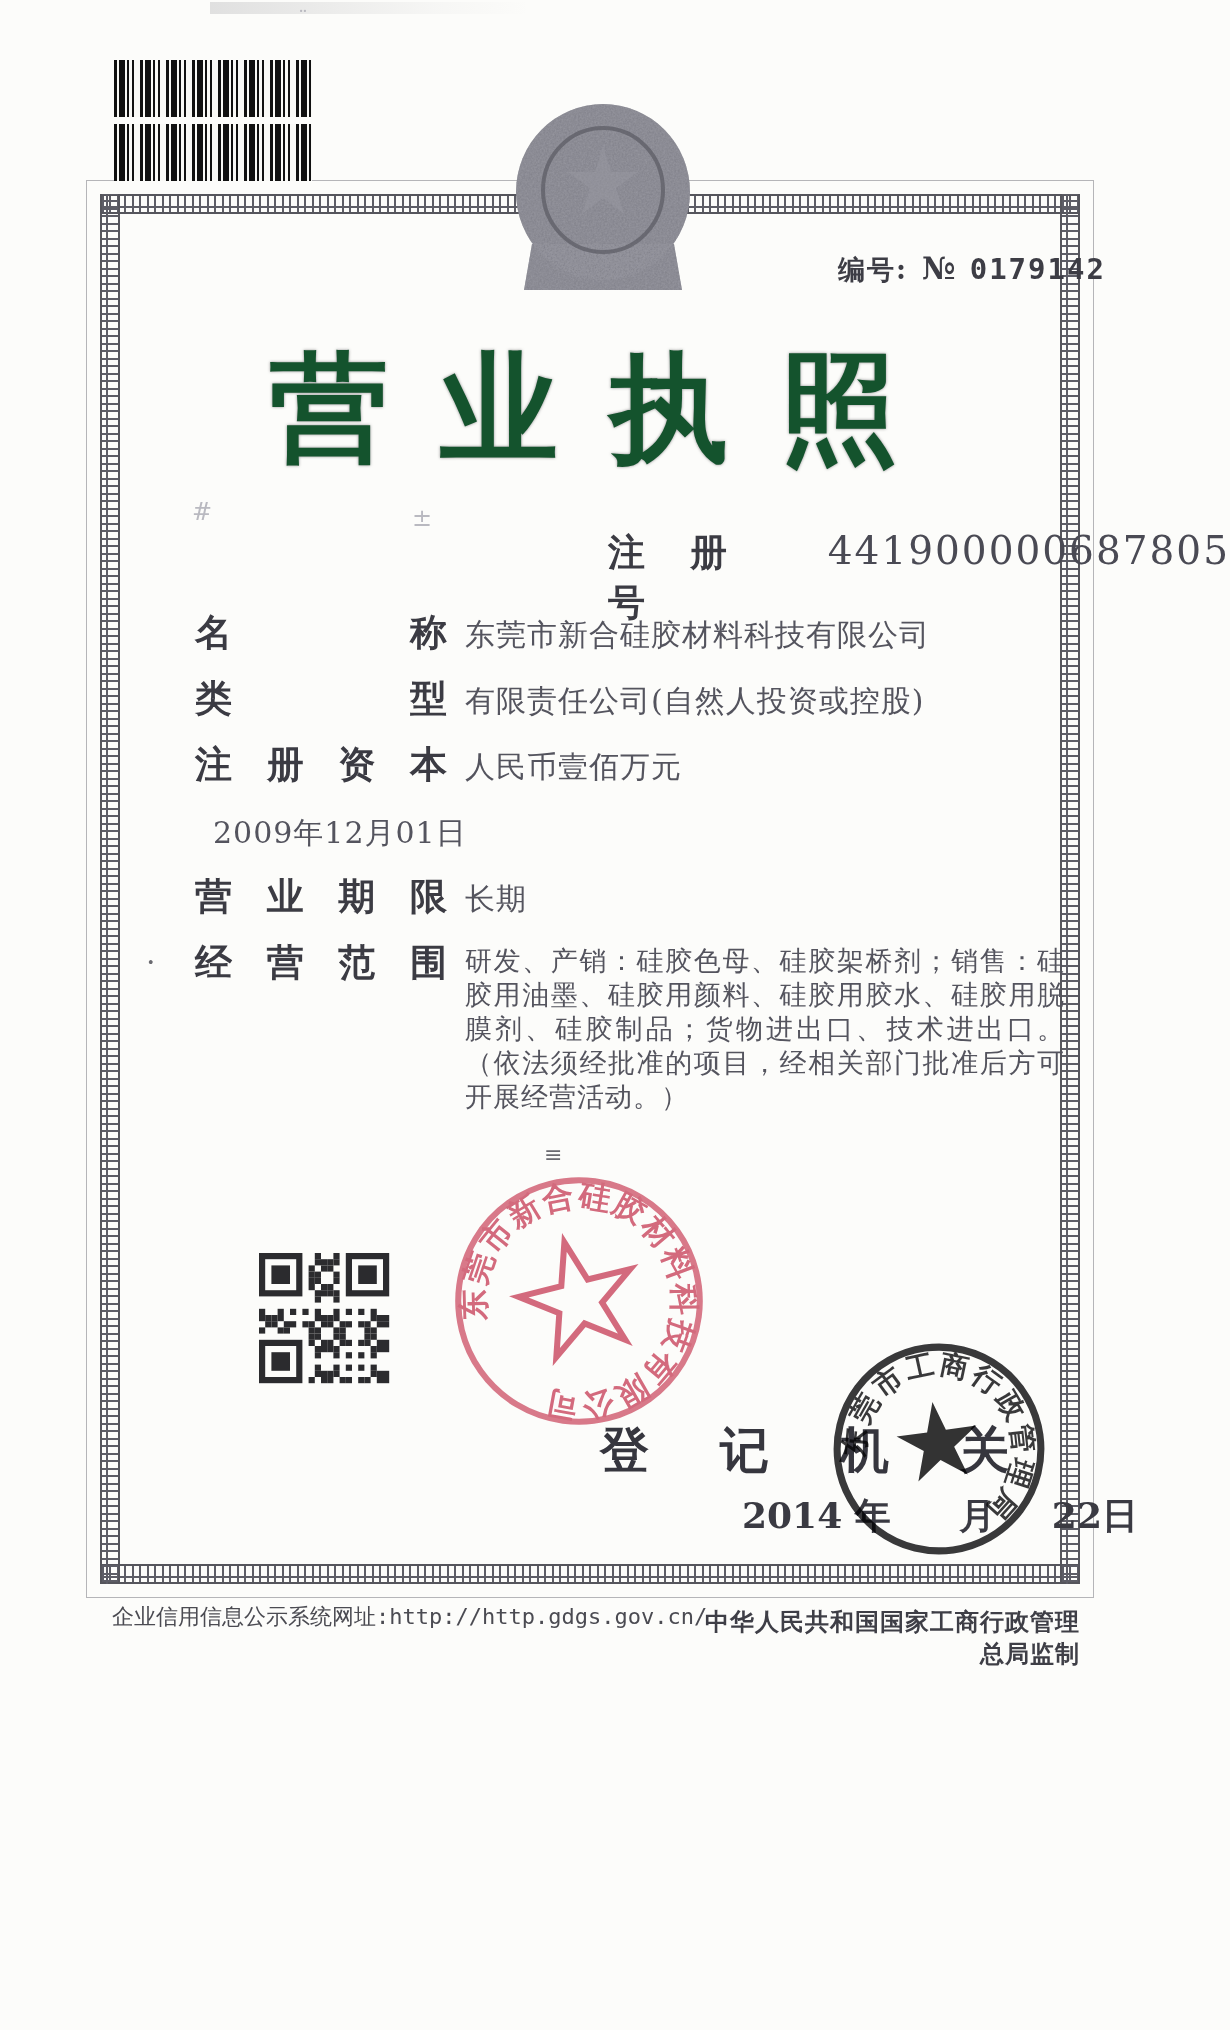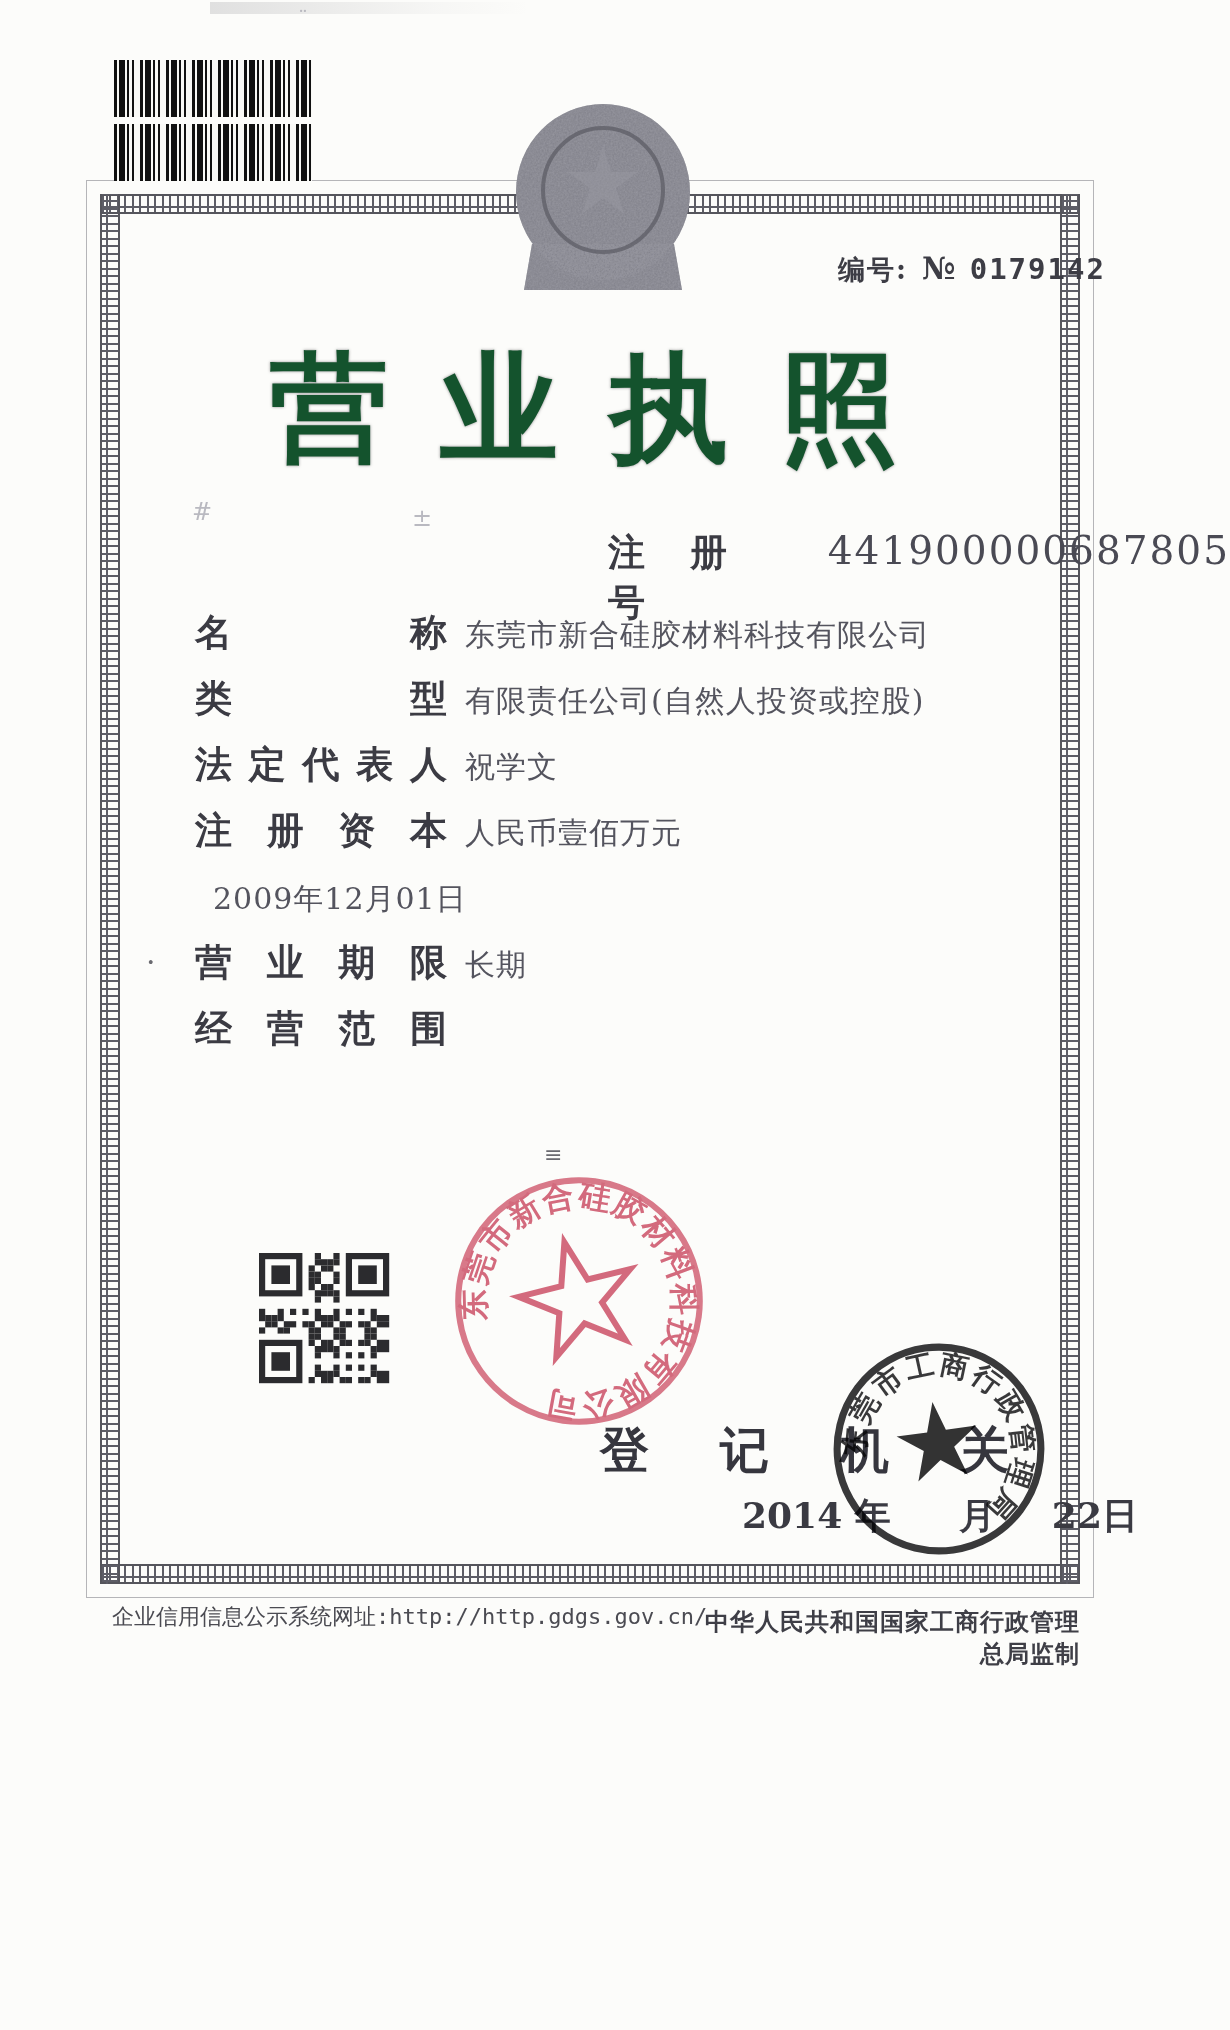--- a/index.html
+++ b/index.html
@@ -170,36 +170,33 @@
   <div class="rows">
     <div class="row">
       <div class="lbl">名 称</div>
       <div class="val">东莞市新合硅胶材料科技有限公司</div>
     </div>
     <div class="row">
       <div class="lbl">类 型</div>
       <div class="val">有限责任公司(自然人投资或控股)</div>
     </div>
     <div class="row">
-      <div class="lbl">法 定 代 表 人</div>
-      <div class="val">祝学文</div>
-    </div>
-    <div class="row">
       <div class="lbl">注 册 资 本</div>
       <div class="val">人民币壹佰万元</div>
     </div>
     <div class="row">
       <div class="val">2009年12月01日</div>
     </div>
     <div class="row">
       <div class="lbl">营 业 期 限</div>
       <div class="val">长期</div>
     </div>
     <div class="row scope">
       <div class="lbl">经 营 范 围</div>
+      <div class="val">研发、产销：硅胶色母、硅胶架桥剂；销售：硅胶用油墨、硅胶用颜料、硅胶用胶水、硅胶用脱膜剂、硅胶制品；货物进出口、技术进出口。（依法须经批准的项目，经相关部门批准后方可开展经营活动。）</div>
     </div>
   </div>
 
   <div class="qr">
     <svg width="136" height="136" viewBox="0 0 136 136">
       <rect x="0" y="0" width="136" height="136" fill="#fcfcfa"></rect>
       <g class="modules" fill="#2b2b2e">
           <rect x="3" y="58.800000000000004" width="6.2" height="6.2"></rect>
           <rect x="3" y="65" width="6.2" height="6.2"></rect>
           <rect x="3" y="77.4" width="6.2" height="6.2"></rect>

